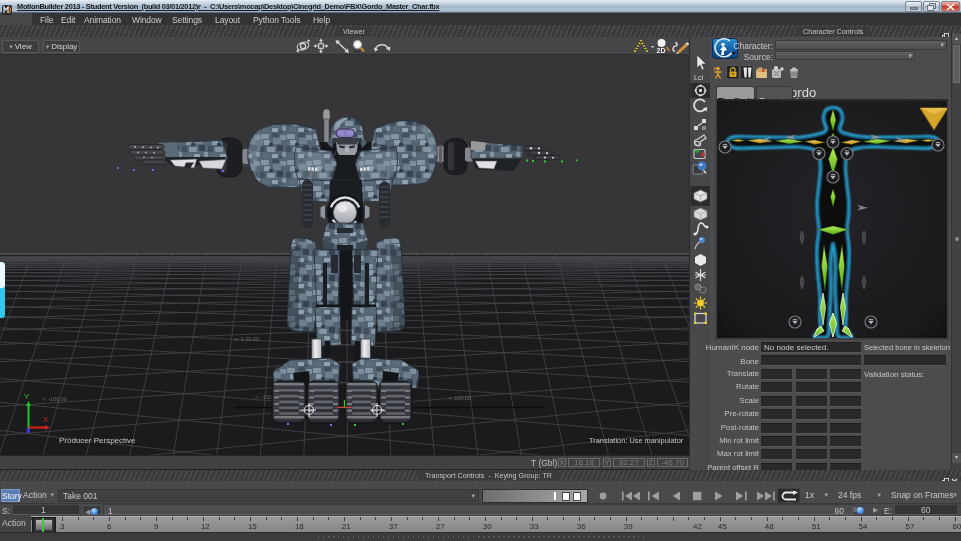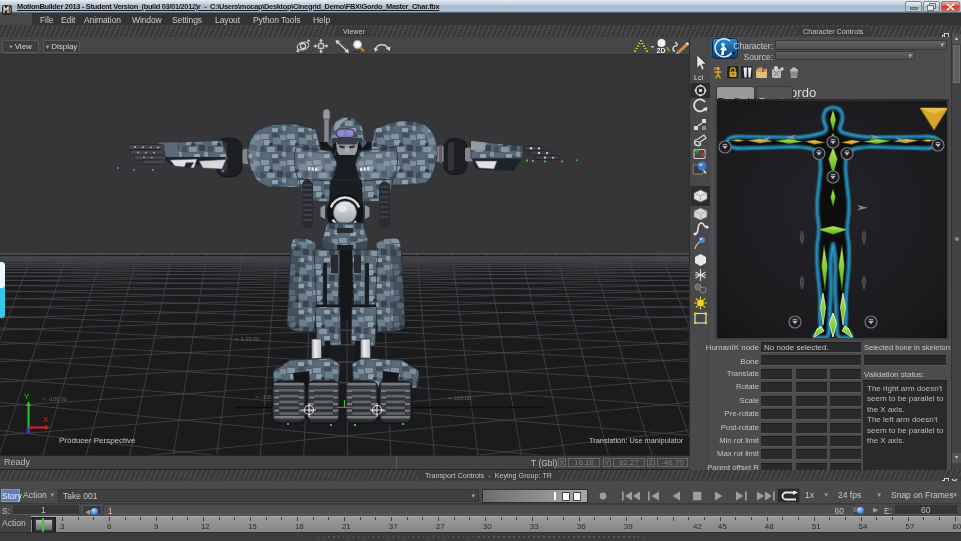--- a/index.html
+++ b/index.html
@@ -872,31 +872,29 @@
       <div class="ffield" style="left:120.0px;top:399px;width:31px"></div>
       <div class="flab" style="top:412px">Max rot limit</div>
       <div class="ffield" style="left:51.0px;top:412px;width:31px"></div>
       <div class="ffield" style="left:85.5px;top:412px;width:31px"></div>
       <div class="ffield" style="left:120.0px;top:412px;width:31px"></div>
       <div class="flab" style="top:426px">Parent offset R</div>
       <div class="ffield" style="left:51.0px;top:426px;width:31px"></div>
       <div class="ffield" style="left:85.5px;top:426px;width:31px"></div>
       <div class="ffield" style="left:120.0px;top:426px;width:31px"></div>
   <div class="cclab2" style="left:154px;top:333px;width:100px;text-align:left">Validation status:</div>
-  <div id="valbox">The right arm doesn't seem to be parallel to the X axis.<br>The left arm doesn't seem to be parallel to the X axis.</div>
   <div id="ccscroll">
     <div class="scrbtn" style="top:0"><span style="transform:rotate(180deg)">▾</span></div>
     <div id="scrthumb"></div>
     <div style="position:absolute;left:3px;top:203px;width:4px;height:4px;border-radius:2px;background:#8a8a8c"></div>
     <div class="scrbtn" style="top:419px"><span>▾</span></div>
   </div>
 </div>
 
 <div id="statusbar">
-  <div id="readycell">Ready</div>
   <div id="tgbl">T (Gbl)</div>
   <div class="axbox" style="left:558px;width:8px">X</div>
   <div class="axfield" style="left:568px;width:32px">16.18</div>
   <div class="axbox" style="left:603px;width:8px">Y</div>
   <div class="axfield" style="left:613px;width:32px">82.27</div>
   <div class="axbox" style="left:647px;width:8px">Z</div>
   <div class="axfield" style="left:657px;width:31px">-46.70</div>
 </div>
 
 <div class="hatch" style="left:0;top:470px;width:961px;height:11px">

